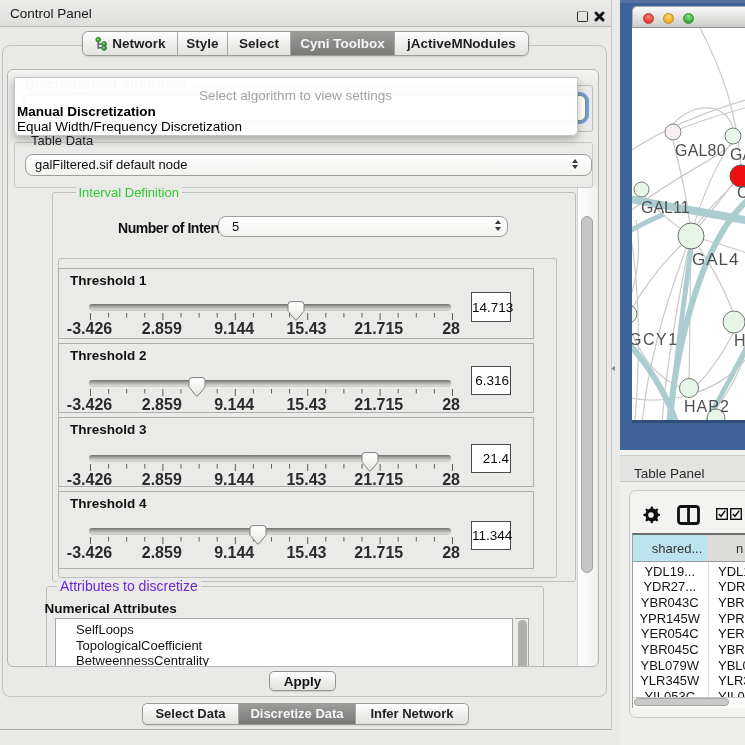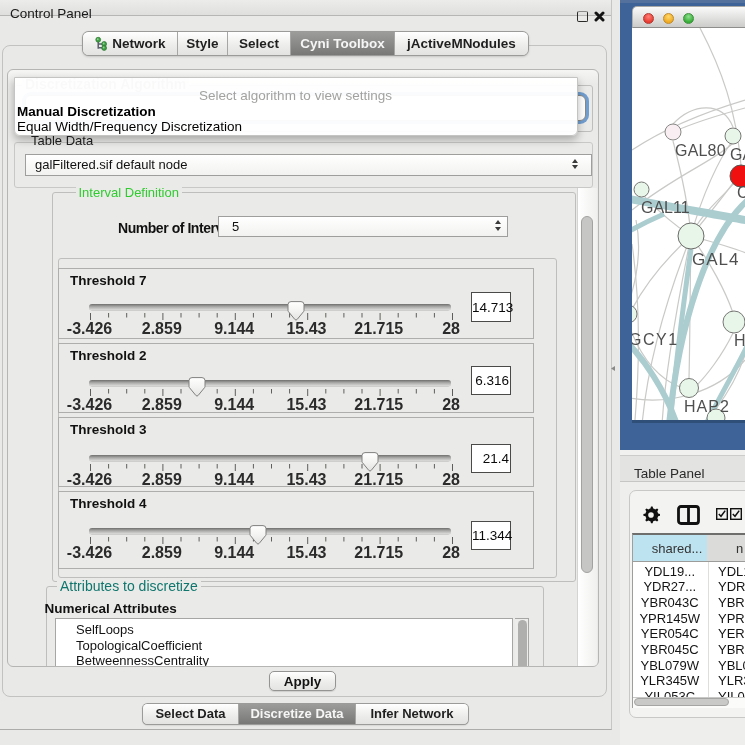--- a/index.html
+++ b/index.html
@@ -1,37 +1,37 @@
 <!DOCTYPE html>
 <html><head><meta charset="utf-8"><style>
 html,body{margin:0;padding:0}
 #root{position:relative;width:745px;height:745px;font-family:"Liberation Sans",sans-serif;background:#E9E9E7;overflow:hidden}
 .abs{position:absolute}
 .seg{box-sizing:border-box;height:100%;text-align:center;background:linear-gradient(#FFFFFF,#ECECEA 60%,#E3E3E1);color:#1f1f1f;font-weight:bold;border-right:1px solid #A6A6A4}
 .seg.sel{background:linear-gradient(#9C9C9A,#787876);color:#F6F6F6}
 .gbox{position:absolute;border:1px solid #BEBEBC;border-radius:3px}
 .glabel{position:absolute;font-size:13px;background:#EAEAE8;padding:0 3px;line-height:13px}
-.combo{position:absolute;box-sizing:border-box;border:1px solid #9E9E9C;border-radius:0;background:linear-gradient(#FFFFFF,#F2F2F0);font-size:13px;color:#111}
+.combo{position:absolute;box-sizing:border-box;border:1px solid #9E9E9C;border-radius:8px;background:linear-gradient(#FFFFFF,#F2F2F0);font-size:13px;color:#111}
 .stepper{position:absolute;width:9px}
 .stepper .up{width:0;height:0;border-left:3.5px solid transparent;border-right:3.5px solid transparent;border-bottom:4.5px solid #3A3A3A;margin-bottom:2.5px;margin-left:1px}
 .stepper .dn{width:0;height:0;border-left:3.5px solid transparent;border-right:3.5px solid transparent;border-top:4.5px solid #3A3A3A;margin-left:1px}
 .tpanel{position:absolute;left:50.3px;width:475.5px;box-sizing:border-box;border:1px solid #AEAEAC}
 .ttitle{position:absolute;font-size:13.5px;font-weight:bold;color:#111}
 .track{position:absolute;left:81px;width:362px;height:5.5px;border-radius:3px;background:linear-gradient(#6F6F6D,#A9A9A7 45%,#DCDCDA);box-shadow:0 0.5px 0 #B2B2B0}
 .ticks{position:absolute;left:81.5px;width:364px;height:8px}
 .slab{position:absolute;width:60px;text-align:center;font-size:16px;font-weight:bold;color:#2b2b2b}
 .vbox{position:absolute;left:463px;width:40px;box-sizing:border-box;border:1px solid #4A4A48;background:#fff;font-size:13.5px;color:#0a0a0a;text-align:right;padding-right:1px}
 .rowtxt{position:absolute;font-size:13px;color:#141414}
 </style></head>
 <body>
 <div id="root">
 
 <div class="abs" style="left:0;top:0;width:612px;height:730px;background:#E9E9E7;border-right:1px solid #C6C6C4;border-bottom:1px solid #ACACAA;box-sizing:border-box">
 
-  <div class="abs" style="left:0;top:0;width:100%;height:16px;background:linear-gradient(#ECECEA,#DFDFDD);border-bottom:1px solid #B6B6B4;box-sizing:border-box">
+  <div class="abs" style="left:0;top:0;width:100%;height:27px;background:linear-gradient(#ECECEA,#DFDFDD);border-bottom:1px solid #B6B6B4;box-sizing:border-box">
     <div class="abs" style="left:10px;top:6px;font-size:13.5px;color:#1a1a1a">Control Panel</div>
     <div class="abs" style="left:577px;top:11px;width:8.5px;height:8.5px;border:1.8px solid #2A2A28;border-top-color:#8A8A88;border-radius:2px"></div>
     <svg class="abs" style="left:593.5px;top:10.5px" width="11" height="11">
           <path d="M2,2 L9,9 M9,2 L2,9" stroke="#141414" stroke-width="3" stroke-linecap="round"></path>
         </svg>
   </div>
 
   <div class="abs" style="left:2px;top:45px;width:605px;height:652px;border:1px solid #C2C2C0;border-radius:8px;background:#E9E9E7;box-sizing:border-box"></div>
 
   <div class="abs" style="left:7px;top:69px;width:592px;height:598px;border:1px solid #B5B5B3;border-radius:6px;background:linear-gradient(#F5F5F3,#EAEAE8 14px);box-sizing:border-box;overflow:hidden">
@@ -60,21 +60,21 @@
             <div class="up"></div>
             <div class="dn"></div>
           </div>
 
       <div class="gbox" style="left:49.5px;top:188px;width:497px;height:318px"></div>
 
       <div class="tpanel" style="top:198px;height:71px"></div>
       <div class="tpanel" style="top:273px;height:70px"></div>
       <div class="tpanel" style="top:347px;height:70px"></div>
       <div class="tpanel" style="top:421px;height:78px"></div>
-      <div class="ttitle" style="left:62px;top:203px">Threshold 7</div>
+      <div class="ttitle" style="left:62px;top:203px">Threshold 1</div>
       <div class="ttitle" style="left:62px;top:278px">Threshold 2</div>
       <div class="ttitle" style="left:62px;top:352px">Threshold 3</div>
       <div class="ttitle" style="left:62px;top:426px">Threshold 4</div>
 
       <div class="track" style="top:234px"></div>
       <svg class="ticks" style="top:243px">
             <g id="tkg" stroke="#5E5E5C" stroke-width="1">
               <line x1="0.5" y1="0" x2="0.5" y2="7"></line>
               <line x1="18.6" y1="0" x2="18.6" y2="4.5"></line>
               <line x1="36.7" y1="0" x2="36.7" y2="4.5"></line>
@@ -156,21 +156,21 @@
           <div class="slab" style="left:340.8px;top:401px">21.715</div>
           <div class="slab" style="left:413.1px;top:401px">28</div>
       <div class="slab" style="left:51.5px;top:474px">-3.426</div>
           <div class="slab" style="left:123.8px;top:474px">2.859</div>
           <div class="slab" style="left:196.2px;top:474px">9.144</div>
           <div class="slab" style="left:268.5px;top:474px">15.43</div>
           <div class="slab" style="left:340.8px;top:474px">21.715</div>
           <div class="slab" style="left:413.1px;top:474px">28</div>
 
       <div class="gbox" style="left:38px;top:516px;width:496px;height:95px"></div>
-      <div class="glabel" style="left:49px;top:510px;color:#0f766e;font-size:14px">Attributes to discretize</div>
+      <div class="glabel" style="left:49px;top:510px;color:#6d28d9;font-size:14px">Attributes to discretize</div>
       <div class="abs" style="left:36.5px;top:530.5px;font-size:13.5px;font-weight:bold;color:#111">Numerical Attributes</div>
       <div class="abs" style="left:47px;top:548px;width:458px;height:49px;background:#fff;border:1px solid #A6A6A4;box-sizing:border-box">
         <div class="abs" style="left:20px;top:3px;font-size:13px;color:#141414;line-height:15.6px">SelfLoops<br>TopologicalCoefficient<br>BetweennessCentrality</div>
       </div>
       <div class="abs" style="left:507px;top:548px;width:14px;height:49px;background:#EDEDEB;border:1px solid #A6A6A4;border-left:none;box-sizing:border-box"></div>
       <div class="abs" style="left:509.5px;top:550px;width:9px;height:60px;border-radius:4.5px;background:#AFAFAD"></div>
 
       <div class="abs" style="left:5.5px;top:7px;width:564px;height:59px;background:rgba(255,255,255,0.955);border:1px solid #C4C4C2;border-radius:0 0 6px 6px;box-shadow:0 4px 8px rgba(0,0,0,0.28);box-sizing:border-box">
         <div class="abs" style="left:0;top:10px;width:100%;text-align:center;font-size:13.5px;color:#A2A2A0">Select algorithm to view settings</div>
         <div class="abs" style="left:2.5px;top:25.5px;font-size:13.5px;font-weight:bold;color:#000">Manual Discretization</div>

